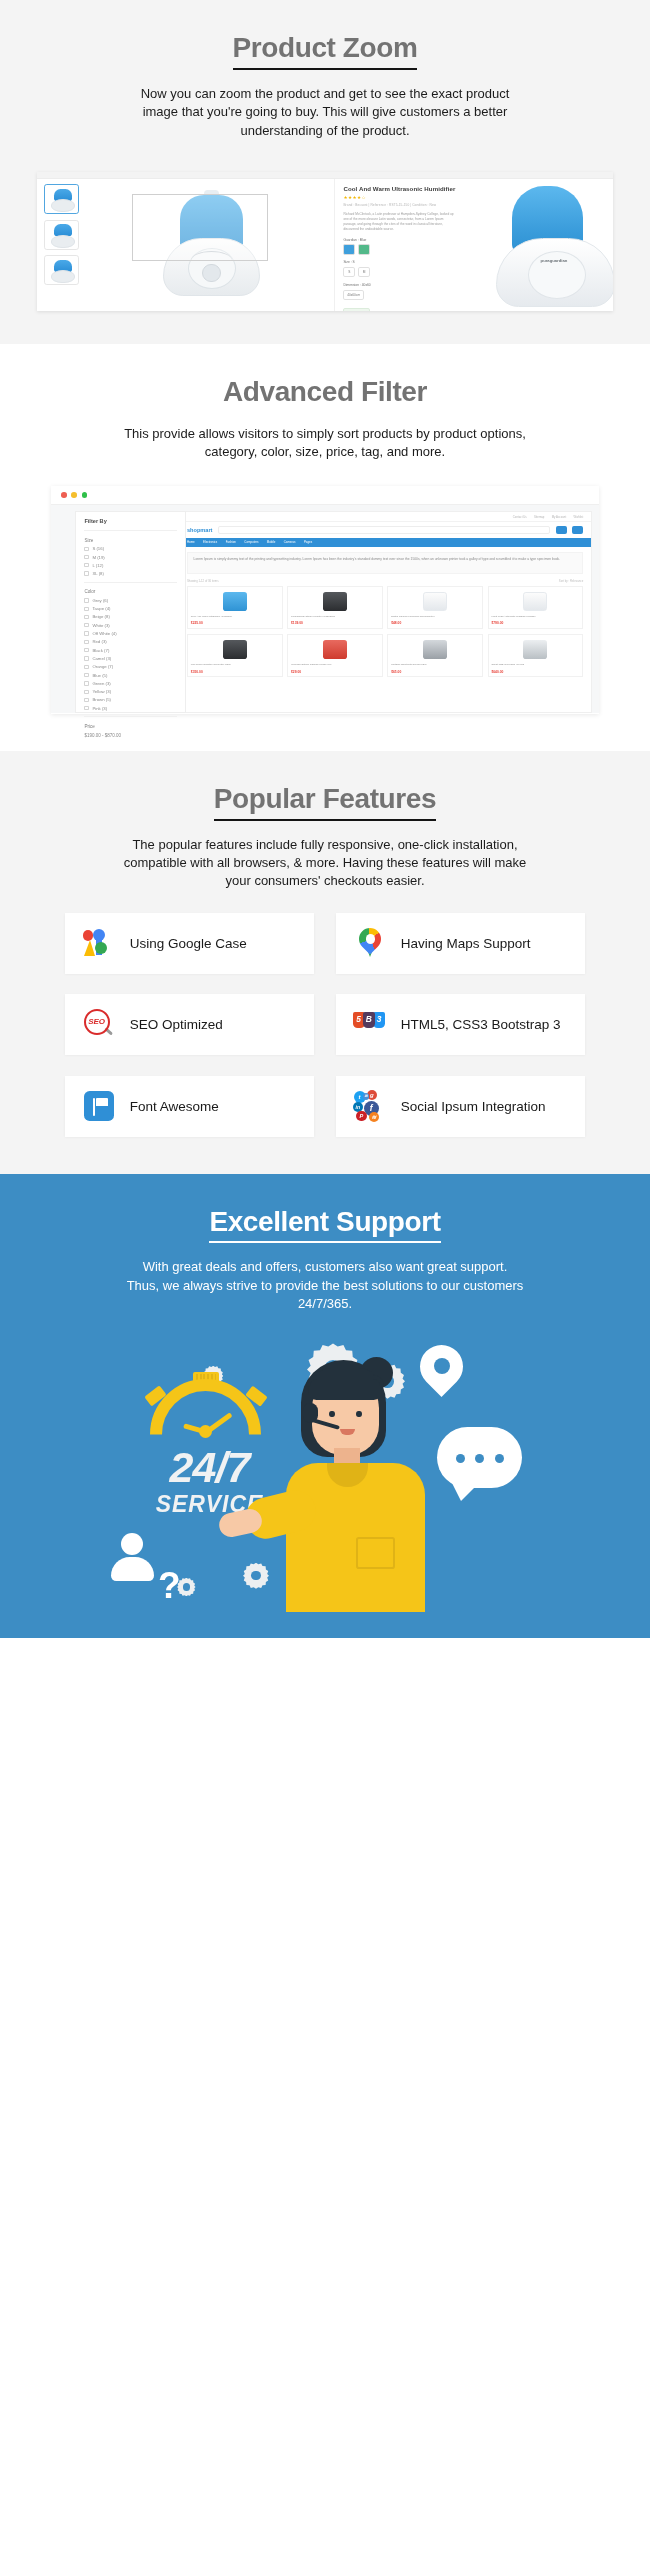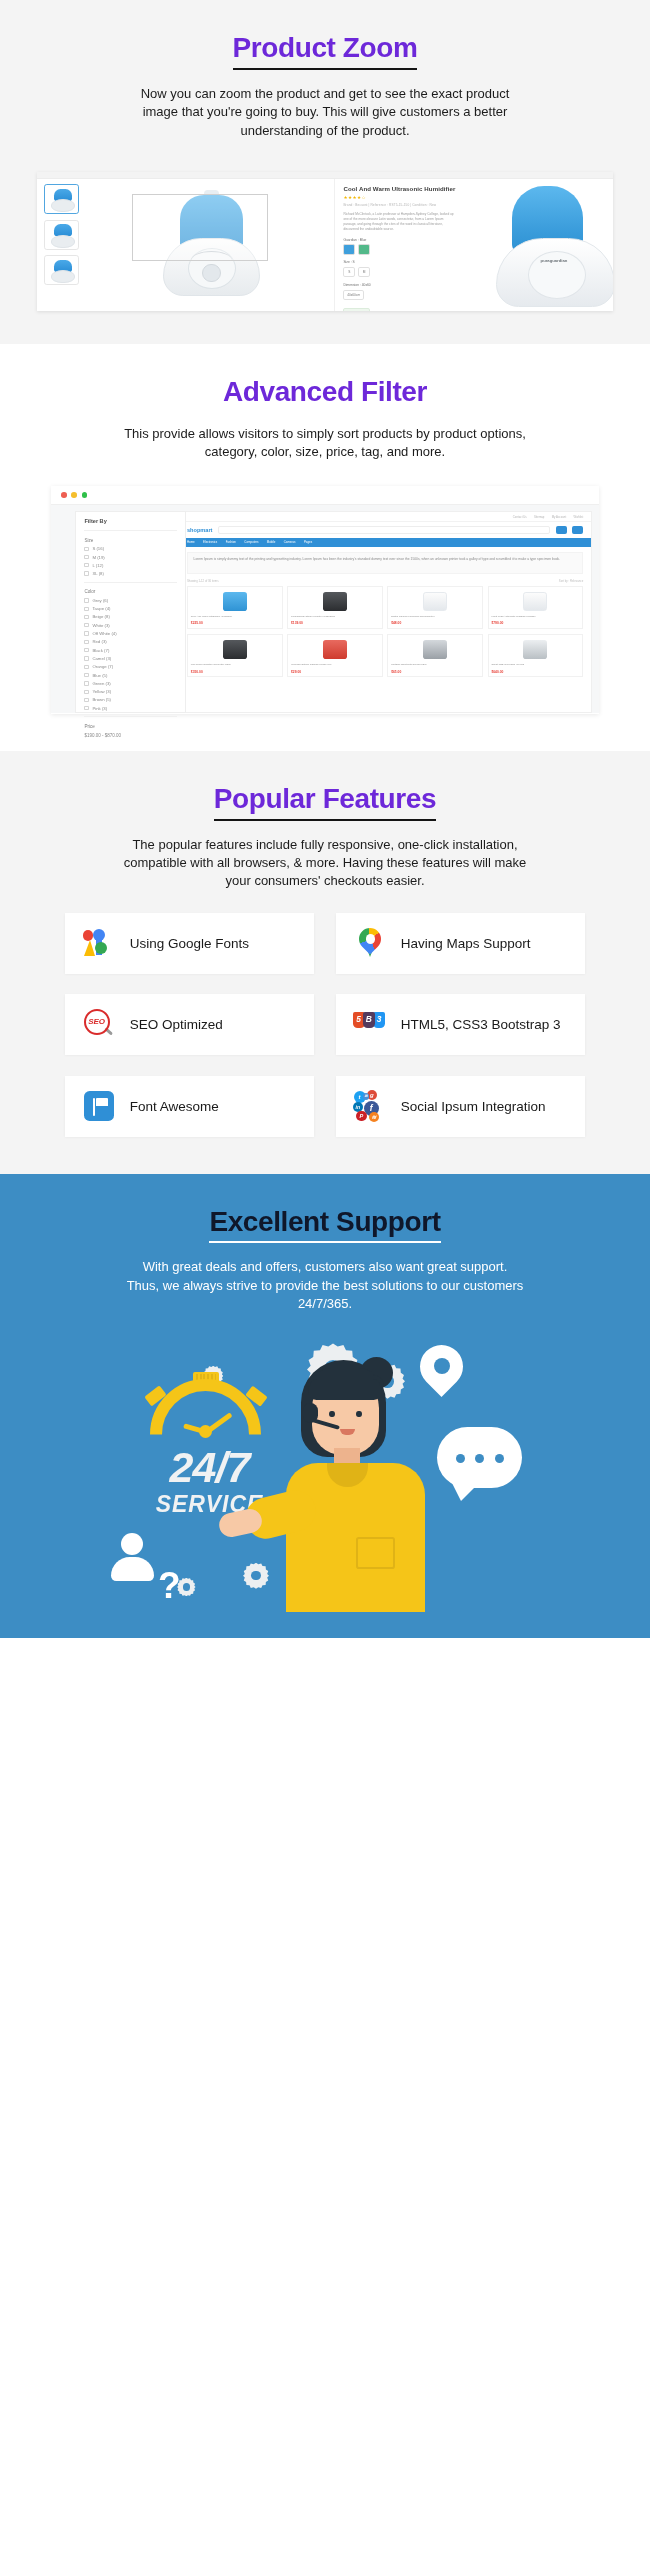--- a/index.html
+++ b/index.html
@@ -16,40 +16,40 @@
   .section { width: 650px; position: relative; }
   .sec-light { background: #f4f4f4; }
   .sec-white { background: #ffffff; }
   .sec-blue  { background: #3d8dc4; }
 
   .sec-title {
     text-align: center;
     font-size: 28px;
     font-weight: bold;
     letter-spacing: -0.4px;
-    color: #6d28d9;
+    color: #737373;
     padding-top: 32px;
   }
   .sec-title.underlined .t-inner {
     display: inline-block;
     border-bottom: 2.8px solid #141414;
     padding-bottom: 3.7px;
   }
   .sec-title.plain { padding-bottom: 1.9px; }
 
   .sec-sub {
     text-align: center;
     font-size: 13px;
     line-height: 1.42;
     color: #1c1c1c;
     margin: 15px auto 0;
     max-width: 437px;
     padding: 0 15px;
   }
-  .sec-blue .sec-title { color: #0f172a; }
+  .sec-blue .sec-title { color: #ffffff; }
   .sec-blue .sec-title.underlined .t-inner { border-bottom-color: #ffffff; }
   .sec-blue .sec-sub { color: #ffffff; max-width: 427px; }
 
   
   .shot-zoom {
     margin: 32px auto 0;
     width: 576px;
     height: 139px;
     background: #fff;
     position: relative;
@@ -630,21 +630,21 @@
     <div class="feat-grid">
 
       <div class="feat-card">
         <span class="feat-ico gf">
           <i class="c1"></i>
             <i class="tri"></i>
             <i class="bar"></i>
             <i class="c2"></i>
             <i class="c3"></i>
         </span>
-        <span class="feat-label">Using Google Fonts</span>
+        <span class="feat-label">Using Google Case</span>
       </div>
 
       <div class="feat-card">
         <span class="feat-ico gm">
           <i class="tail"></i>
             <i class="pin"></i>
             <i class="hole"></i>
         </span>
         <span class="feat-label">Having Maps Support</span>
       </div>

